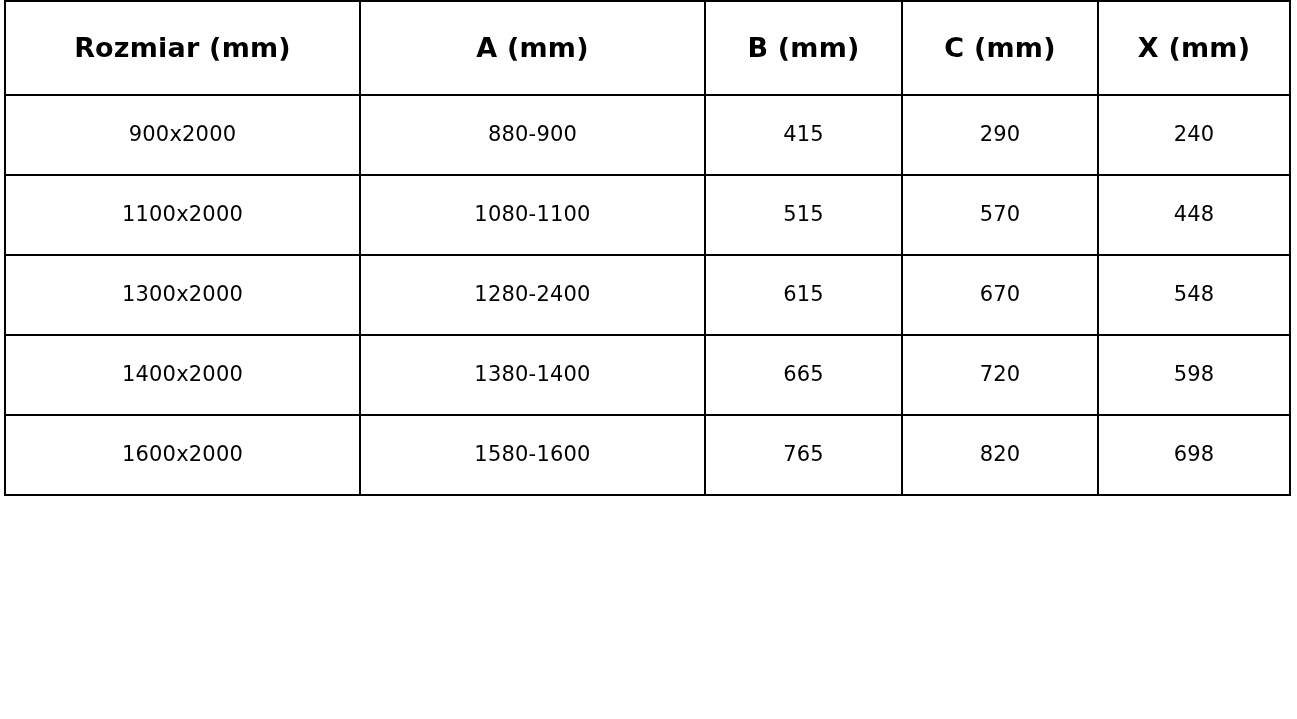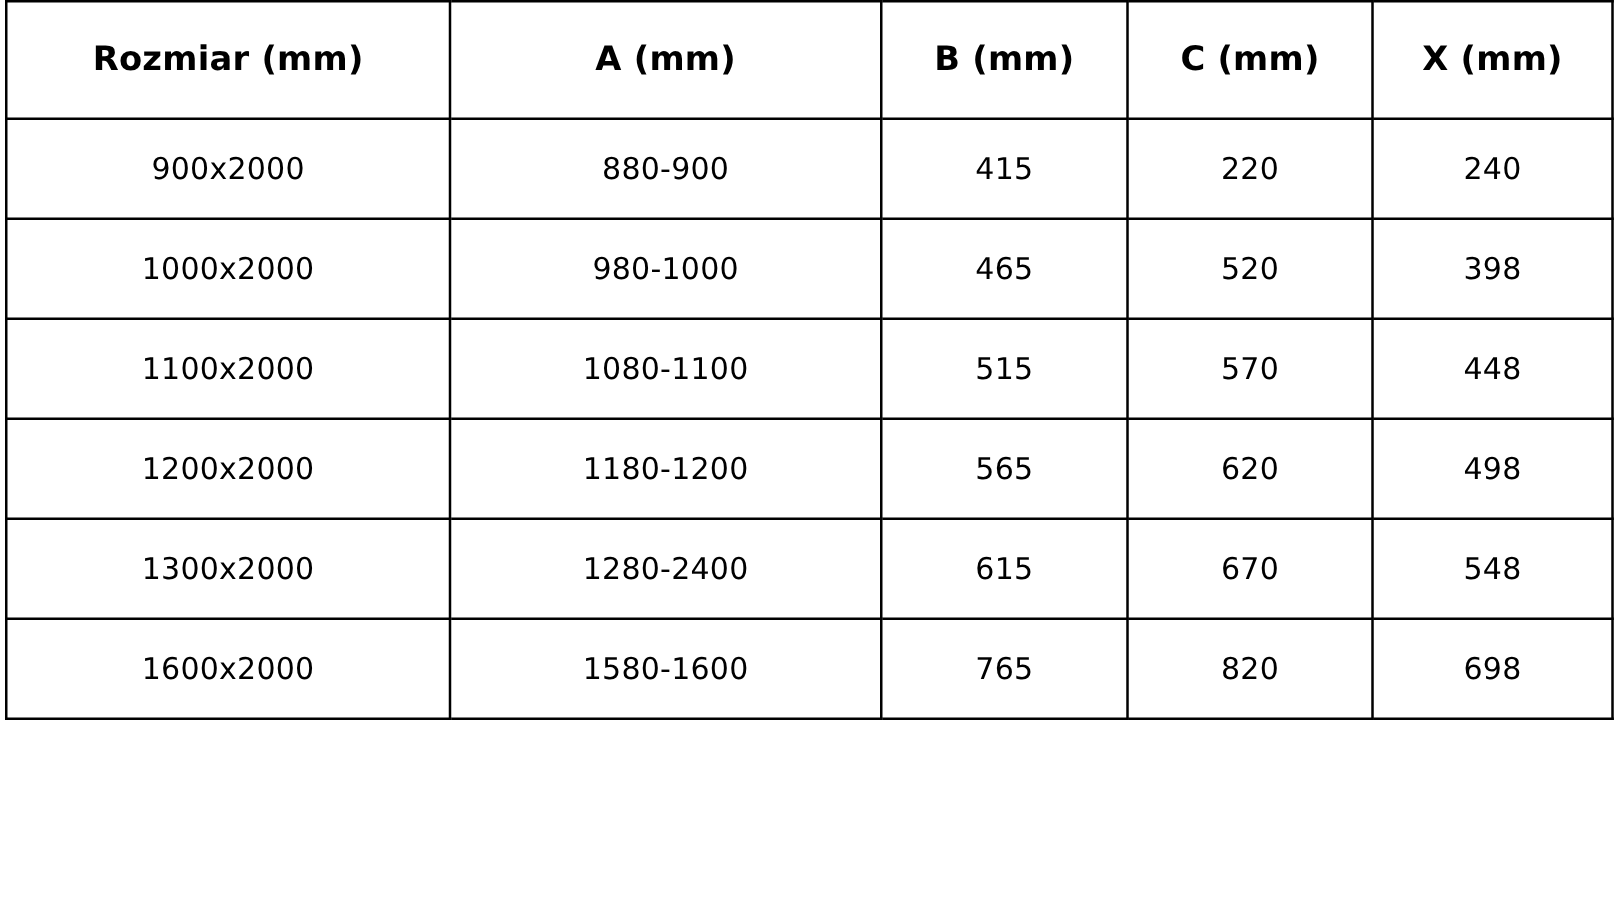--- a/index.html
+++ b/index.html
@@ -24,21 +24,21 @@
     border-collapse: collapse;
     width: 1285px;
     margin: 0 0 0 4px;
     table-layout: fixed;
   }
   table.spec-table td,
   table.spec-table th {
     border: 2px solid #000000;
     text-align: center;
     vertical-align: middle;
-    font-size: 24px;
+    font-size: 21px;
     padding: 0;
     height: 78px;
     line-height: 1.1;
     letter-spacing: 0.2px;
   }
   table.spec-table thead th {
     font-weight: bold;
     font-size: 27px;
     height: 92px;
   }
@@ -70,50 +70,43 @@
         <th>B (mm)</th>
         <th>C (mm)</th>
         <th>X (mm)</th>
       </tr>
     </thead>
     <tbody>
       <tr>
         <td>900x2000</td>
         <td>880-900</td>
         <td>415</td>
-        <td>220</td>
+        <td>290</td>
         <td>240</td>
-      </tr>
-      <tr>
-        <td>1000x2000</td>
-        <td>980-1000</td>
-        <td>465</td>
-        <td>520</td>
-        <td>398</td>
       </tr>
       <tr>
         <td>1100x2000</td>
         <td>1080-1100</td>
         <td>515</td>
         <td>570</td>
         <td>448</td>
       </tr>
       <tr>
-        <td>1200x2000</td>
-        <td>1180-1200</td>
-        <td>565</td>
-        <td>620</td>
-        <td>498</td>
-      </tr>
-      <tr>
         <td>1300x2000</td>
         <td>1280-2400</td>
         <td>615</td>
         <td>670</td>
         <td>548</td>
+      </tr>
+      <tr>
+        <td>1400x2000</td>
+        <td>1380-1400</td>
+        <td>665</td>
+        <td>720</td>
+        <td>598</td>
       </tr>
       <tr>
         <td>1600x2000</td>
         <td>1580-1600</td>
         <td>765</td>
         <td>820</td>
         <td>698</td>
       </tr>
     </tbody>
   </table>

